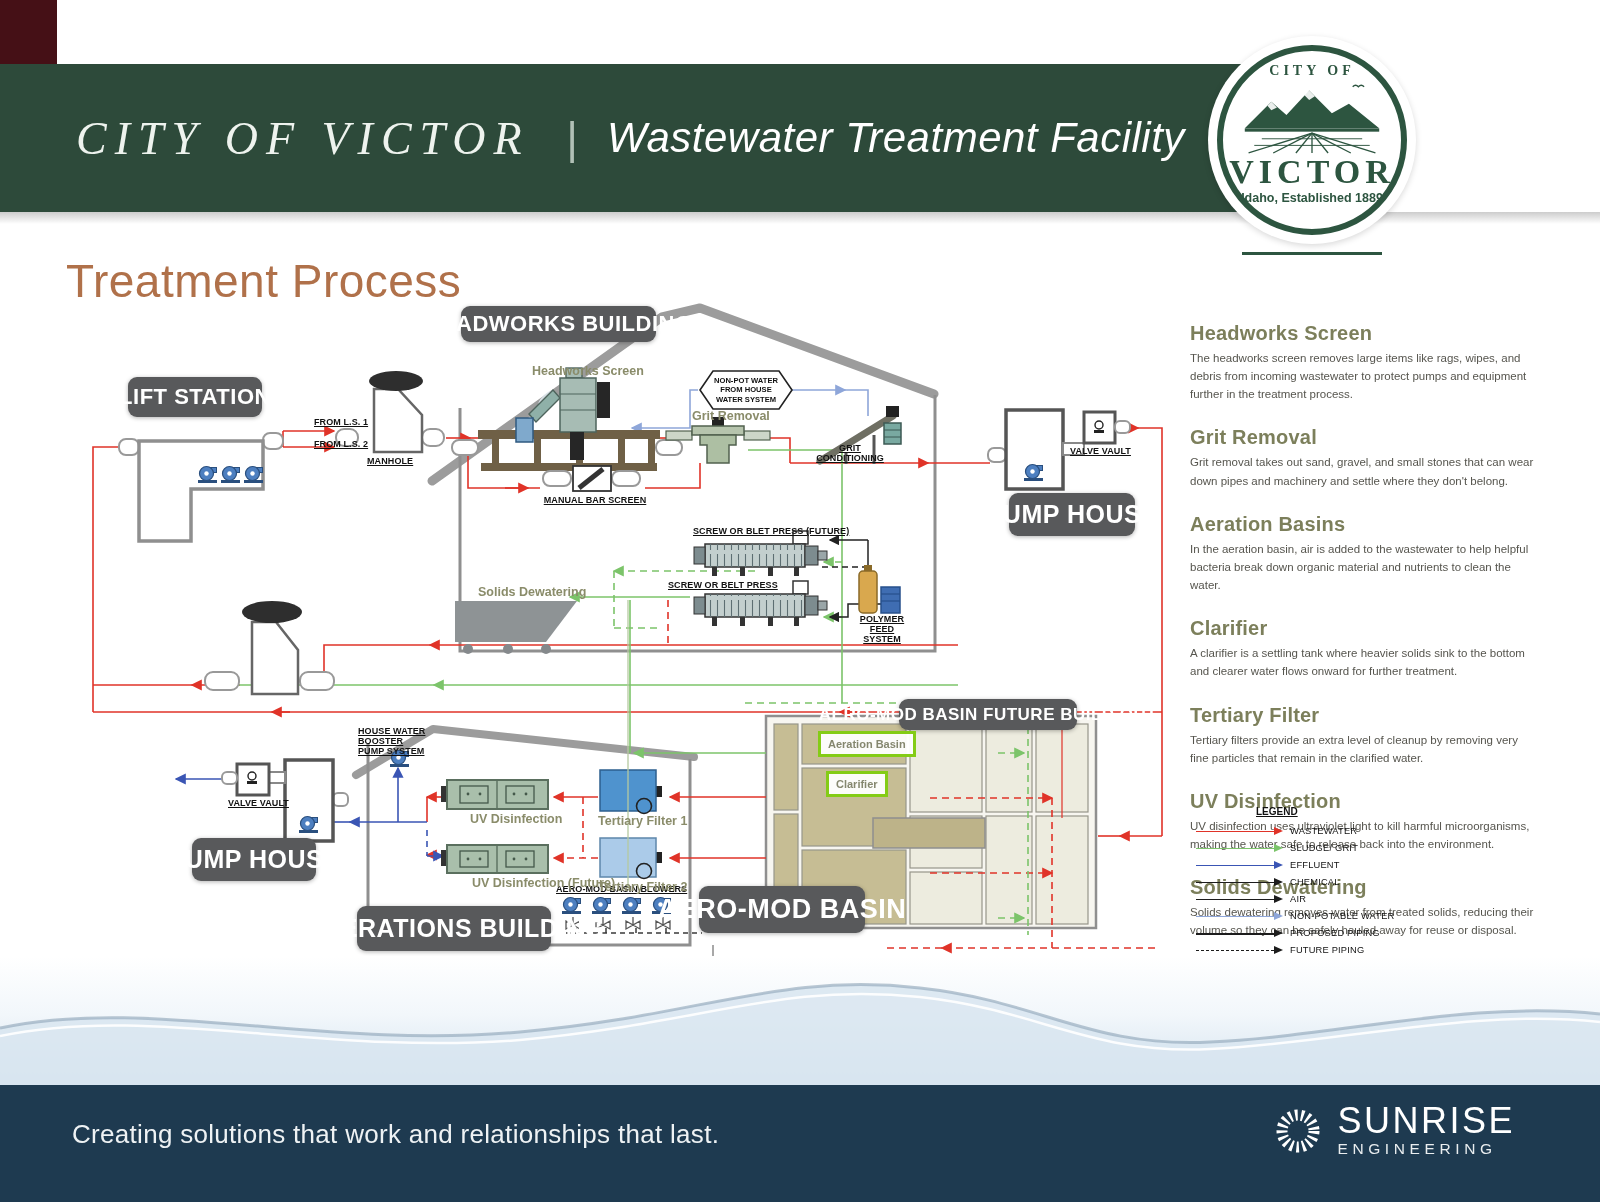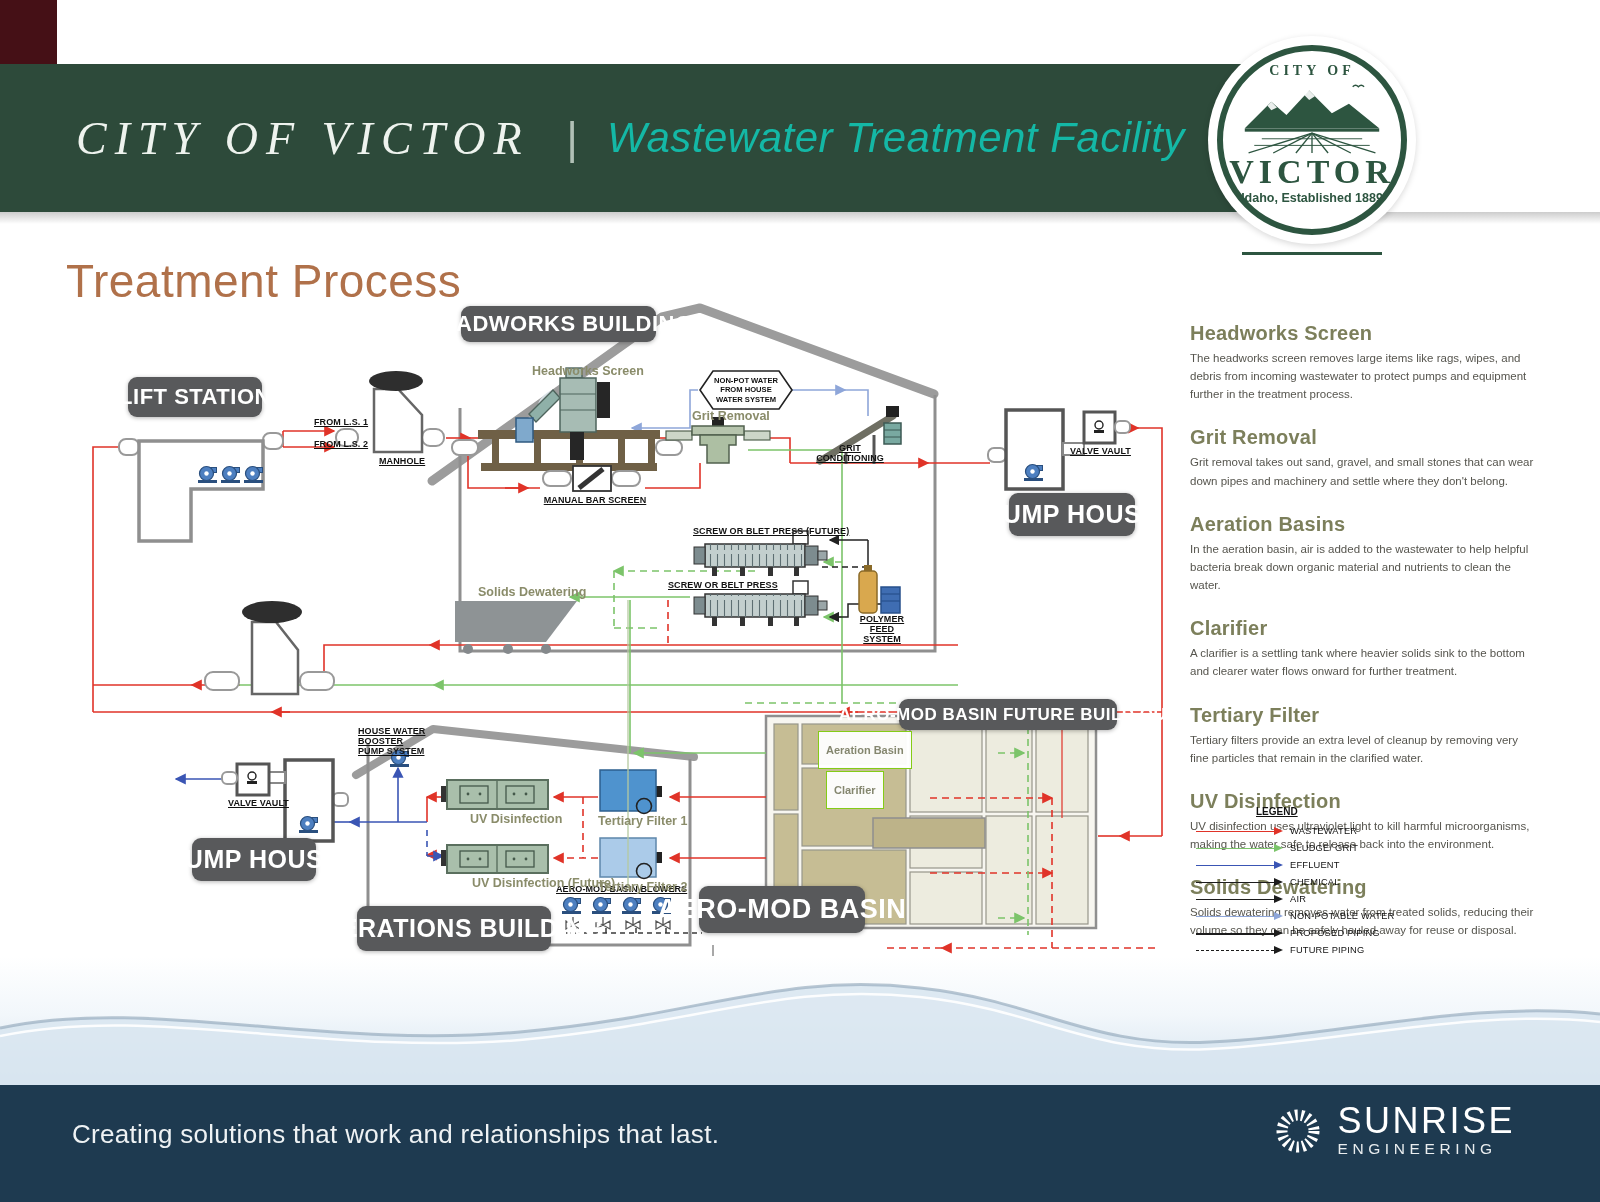--- a/index.html
+++ b/index.html
@@ -7,43 +7,43 @@
         font-family:"Liberation Sans",sans-serif;}
   
   .corner-accent{position:absolute;left:0;top:0;width:57px;height:66px;background:#451016;}
   .banner{position:absolute;left:0;top:64px;width:1290px;height:148px;background:#2d4a3a;
           display:flex;align-items:center;font-style:italic;}
   .banner-shadow{position:absolute;left:0;top:212px;width:1600px;height:12px;
           background:linear-gradient(to bottom,rgba(0,0,0,.20),rgba(0,0,0,0));}
   .banner-inner{display:flex;align-items:center;margin-left:76px;white-space:nowrap;}
   .banner-city{font-family:"Liberation Serif",serif;font-size:46px;color:#eef3ee;letter-spacing:8px;font-weight:500;}
   .banner-div{font-size:44px;color:#c9d6cc;font-weight:200;margin:0 30px 0 36px;opacity:.85;}
-  .banner-sub{font-size:42px;color:#14b8a6;font-weight:400;letter-spacing:.5px;}
+  .banner-sub{font-size:42px;color:#ffffff;font-weight:400;letter-spacing:.5px;}
   
   .logo{position:absolute;left:1208px;top:36px;width:212px;height:236px;}
   .logo-halo{position:absolute;left:0;top:0;width:208px;height:208px;border-radius:50%;background:#ffffff;
              box-shadow:0 2px 6px rgba(0,0,0,.15);}
   .logo-ring{position:absolute;left:9px;top:9px;width:178px;height:178px;border-radius:50%;
              border:6px solid #2d5540;background:#fff;display:flex;flex-direction:column;align-items:center;}
   .logo-top{font-family:"Liberation Serif",serif;font-size:14px;font-weight:700;color:#2d5540;letter-spacing:4px;margin-top:12px;}
   .logo-name{font-family:"Liberation Serif",serif;font-size:34px;font-weight:700;color:#2d5540;letter-spacing:5px;margin-top:-2px;}
   .logo-tag{font-size:12.5px;font-weight:600;color:#2d5540;margin-top:0px;white-space:nowrap;}
   .logo-underline{position:absolute;left:34px;top:216px;width:140px;height:3px;background:#2d5540;}
   
   .treatment{position:absolute;left:66px;top:254px;font-size:46px;font-weight:500;color:#b0714a;letter-spacing:.5px;}
   
   .diagram-svg{position:absolute;left:0;top:0;pointer-events:none;}
   .pill{position:absolute;background:#58595b;color:#fff;display:flex;align-items:center;justify-content:center;
         border-radius:9px;font-weight:600;letter-spacing:.5px;box-shadow:0 1px 4px rgba(0,0,0,.3);white-space:nowrap;}
   .cad{position:absolute;font-size:9px;font-weight:700;color:#111;text-decoration:underline;
        letter-spacing:.1px;white-space:nowrap;}
   .cadc{text-align:center;white-space:normal;}
   .olab{position:absolute;font-size:12.5px;font-weight:600;color:#8a8c6a;white-space:nowrap;}
-  .basin-tag{position:absolute;background:rgba(255,255,255,.95);border:1px solid #84cc16;color:#85876f;
-       font-size:11px;font-weight:600;padding:12px 7px;white-space:nowrap;}
+  .basin-tag{position:absolute;background:rgba(255,255,255,.95);border:3px solid #84cc16;color:#85876f;
+       font-size:11px;font-weight:600;padding:4px 7px;white-space:nowrap;}
   .hexlabel{position:absolute;left:700px;top:376px;width:92px;text-align:center;
        font-size:7.6px;font-weight:700;color:#111;line-height:1.22;}
   
   .sidebar{position:absolute;left:1190px;top:322px;width:348px;}
   .sec{margin-bottom:23px;}
   .sec h3{margin:0 0 4px 0;font-size:20px;font-weight:600;color:#7c7f5b;letter-spacing:.2px;}
   .sec p{margin:0;font-size:11.5px;color:#56554e;line-height:1.58;}
   
   .legend{position:absolute;left:1196px;top:806px;width:220px;}
   .lg-title{font-size:10px;font-weight:700;color:#111;text-decoration:underline;margin-left:60px;margin-bottom:6px;}
@@ -459,25 +459,25 @@
 
     <path d="M628,600 V888" fill="none" stroke="#b5c9a0" stroke-width="1.3"></path>
   </svg>
 
   <div class="pill" style="left:128px;top:377px;width:134px;height:40px;font-size:22px;">LIFT STATION</div>
   <div class="pill" style="left:461px;top:306px;width:195px;height:36px;font-size:22px;">HEADWORKS BUILDING</div>
   <div class="pill" style="left:1009px;top:493px;width:126px;height:43px;font-size:25px;">PUMP HOUSE</div>
   <div class="pill" style="left:192px;top:838px;width:124px;height:43px;font-size:25px;">PUMP HOUSE</div>
   <div class="pill" style="left:699px;top:886px;width:166px;height:47px;font-size:27px;">AERO-MOD BASIN</div>
   <div class="pill" style="left:357px;top:906px;width:194px;height:45px;font-size:25px;">OPERATIONS BUILDING</div>
-  <div class="pill" style="left:899px;top:699px;width:218px;height:31px;font-size:17px;">AERO-MOD BASIN FUTURE BUILD OUT</div>
+  <div class="pill" style="left:899px;top:699px;width:178px;height:31px;font-size:17px;">AERO-MOD BASIN FUTURE BUILD OUT</div>
 
   <div class="cad" style="left:314px;top:417px;">FROM L.S. 1</div>
   <div class="cad" style="left:314px;top:439px;">FROM L.S. 2</div>
-  <div class="cad" style="left:367px;top:456px;margin-left:12px;">MANHOLE</div>
+  <div class="cad" style="left:367px;top:456px;">MANHOLE</div>
   <div class="cad cadc" style="left:540px;top:495px;width:110px;">MANUAL BAR SCREEN</div>
   <div class="cad cadc" style="left:812px;top:443px;width:76px;">GRIT CONDITIONING</div>
   <div class="cad" style="left:1070px;top:446px;">VALVE VAULT</div>
   <div class="cad" style="left:693px;top:526px;">SCREW OR BLET PRESS (FUTURE)</div>
   <div class="cad" style="left:668px;top:580px;">SCREW OR BELT PRESS</div>
   <div class="cad cadc" style="left:850px;top:614px;width:64px;">POLYMER FEED SYSTEM</div>
   <div class="cad" style="left:228px;top:798px;">VALVE VAULT</div>
   <div class="cad cadc" style="left:358px;top:726px;width:70px;text-align:left;">HOUSE WATER BOOSTER PUMP SYSTEM</div>
   <div class="cad" style="left:556px;top:884px;">AERO-MOD BASIN BLOWERS</div>
 

